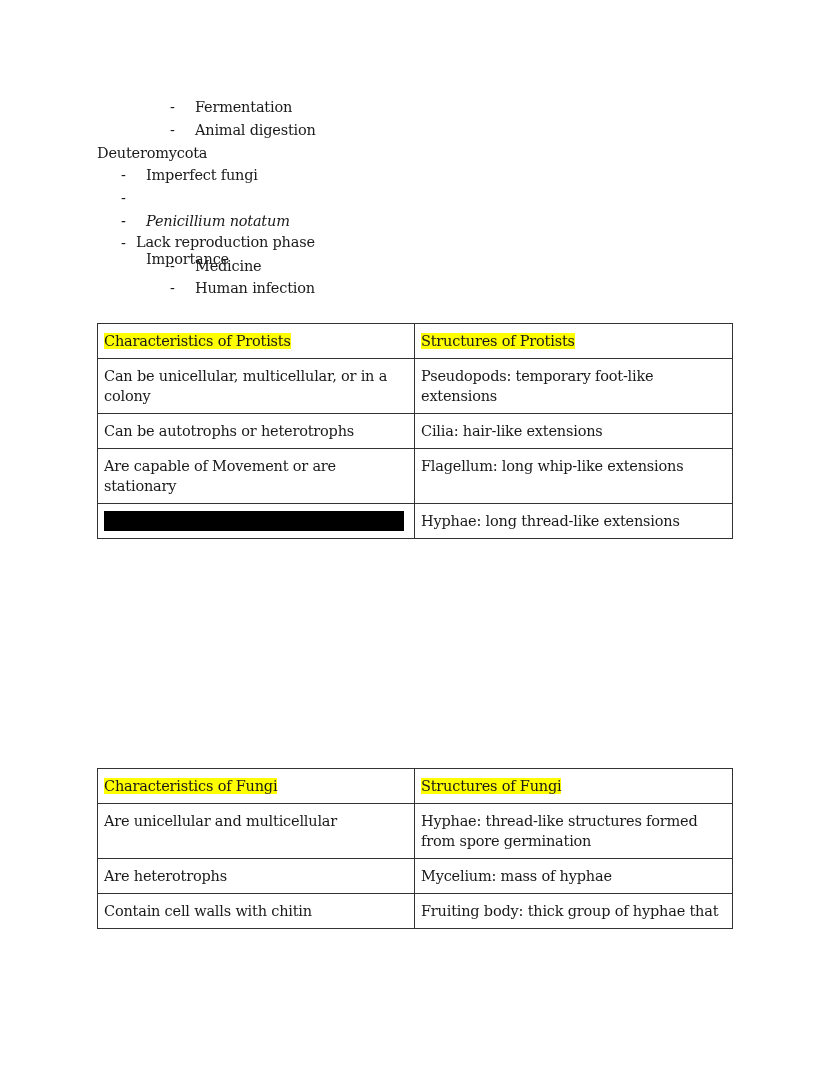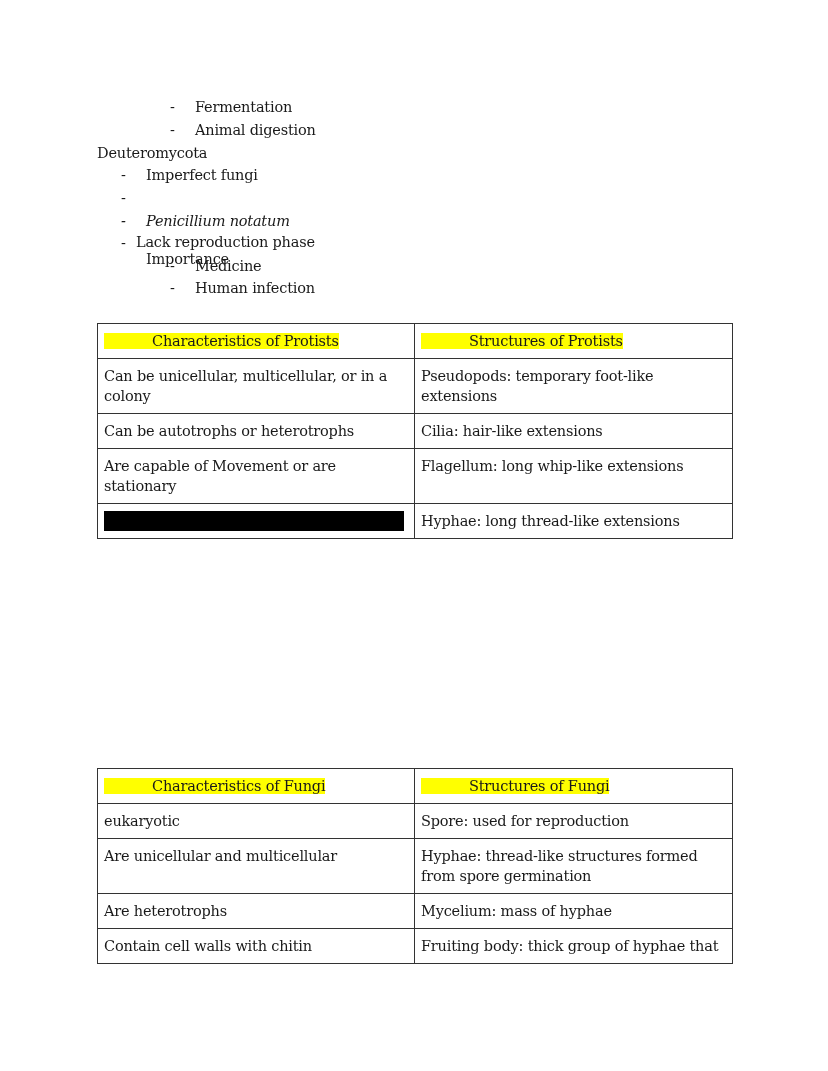--- a/index.html
+++ b/index.html
@@ -47,21 +47,20 @@
     table.doc-table td {
       border: 1.5px solid #333;
       padding: 7px 6px 7px 6px;
       vertical-align: top;
       line-height: 20px;
     }
     table.doc-table col.c1 { width: 317px; }
     table.doc-table col.c2 { width: 318px; }
     .hl {
       background: #ffff00;
-      padding-left: 48px;
     }
     .redacted {
       display: block;
       height: 20px;
       width: 300px;
       background: #000;
     }
   </style>
 </head>
 <body>
@@ -128,24 +127,20 @@
   <table class="doc-table" style="top:768px;">
     <colgroup>
         <col class="c1">
         <col class="c2">
       </colgroup>
     <tbody>
         <tr style="height:35px;">
       <td><span class="hl">Characteristics of Fungi</span></td>
       <td><span class="hl">Structures of Fungi</span></td>
     </tr>
-    <tr style="height:35px;">
-      <td>eukaryotic</td>
-      <td>Spore: used for reproduction</td>
-    </tr>
     <tr style="height:55px;">
       <td>Are unicellular and multicellular</td>
       <td>Hyphae: thread-like structures formed from spore germination</td>
     </tr>
     <tr style="height:35px;">
       <td>Are heterotrophs</td>
       <td>Mycelium: mass of hyphae</td>
     </tr>
     <tr style="height:35px;">
       <td>Contain cell walls with chitin</td>

